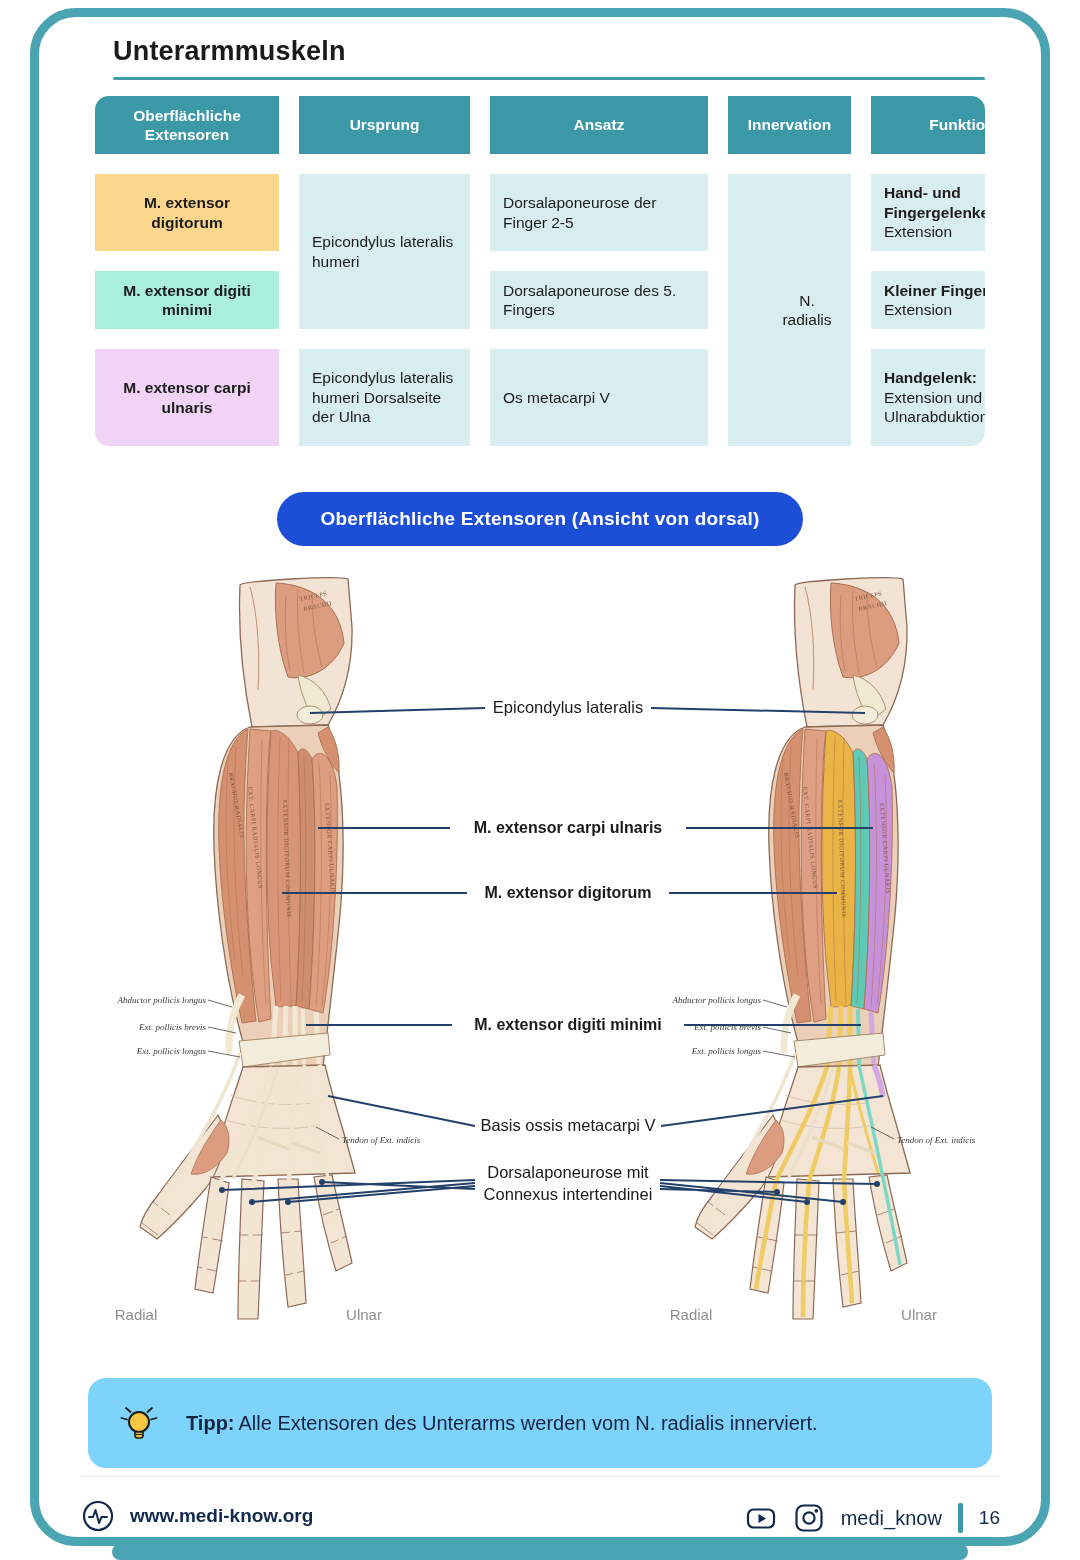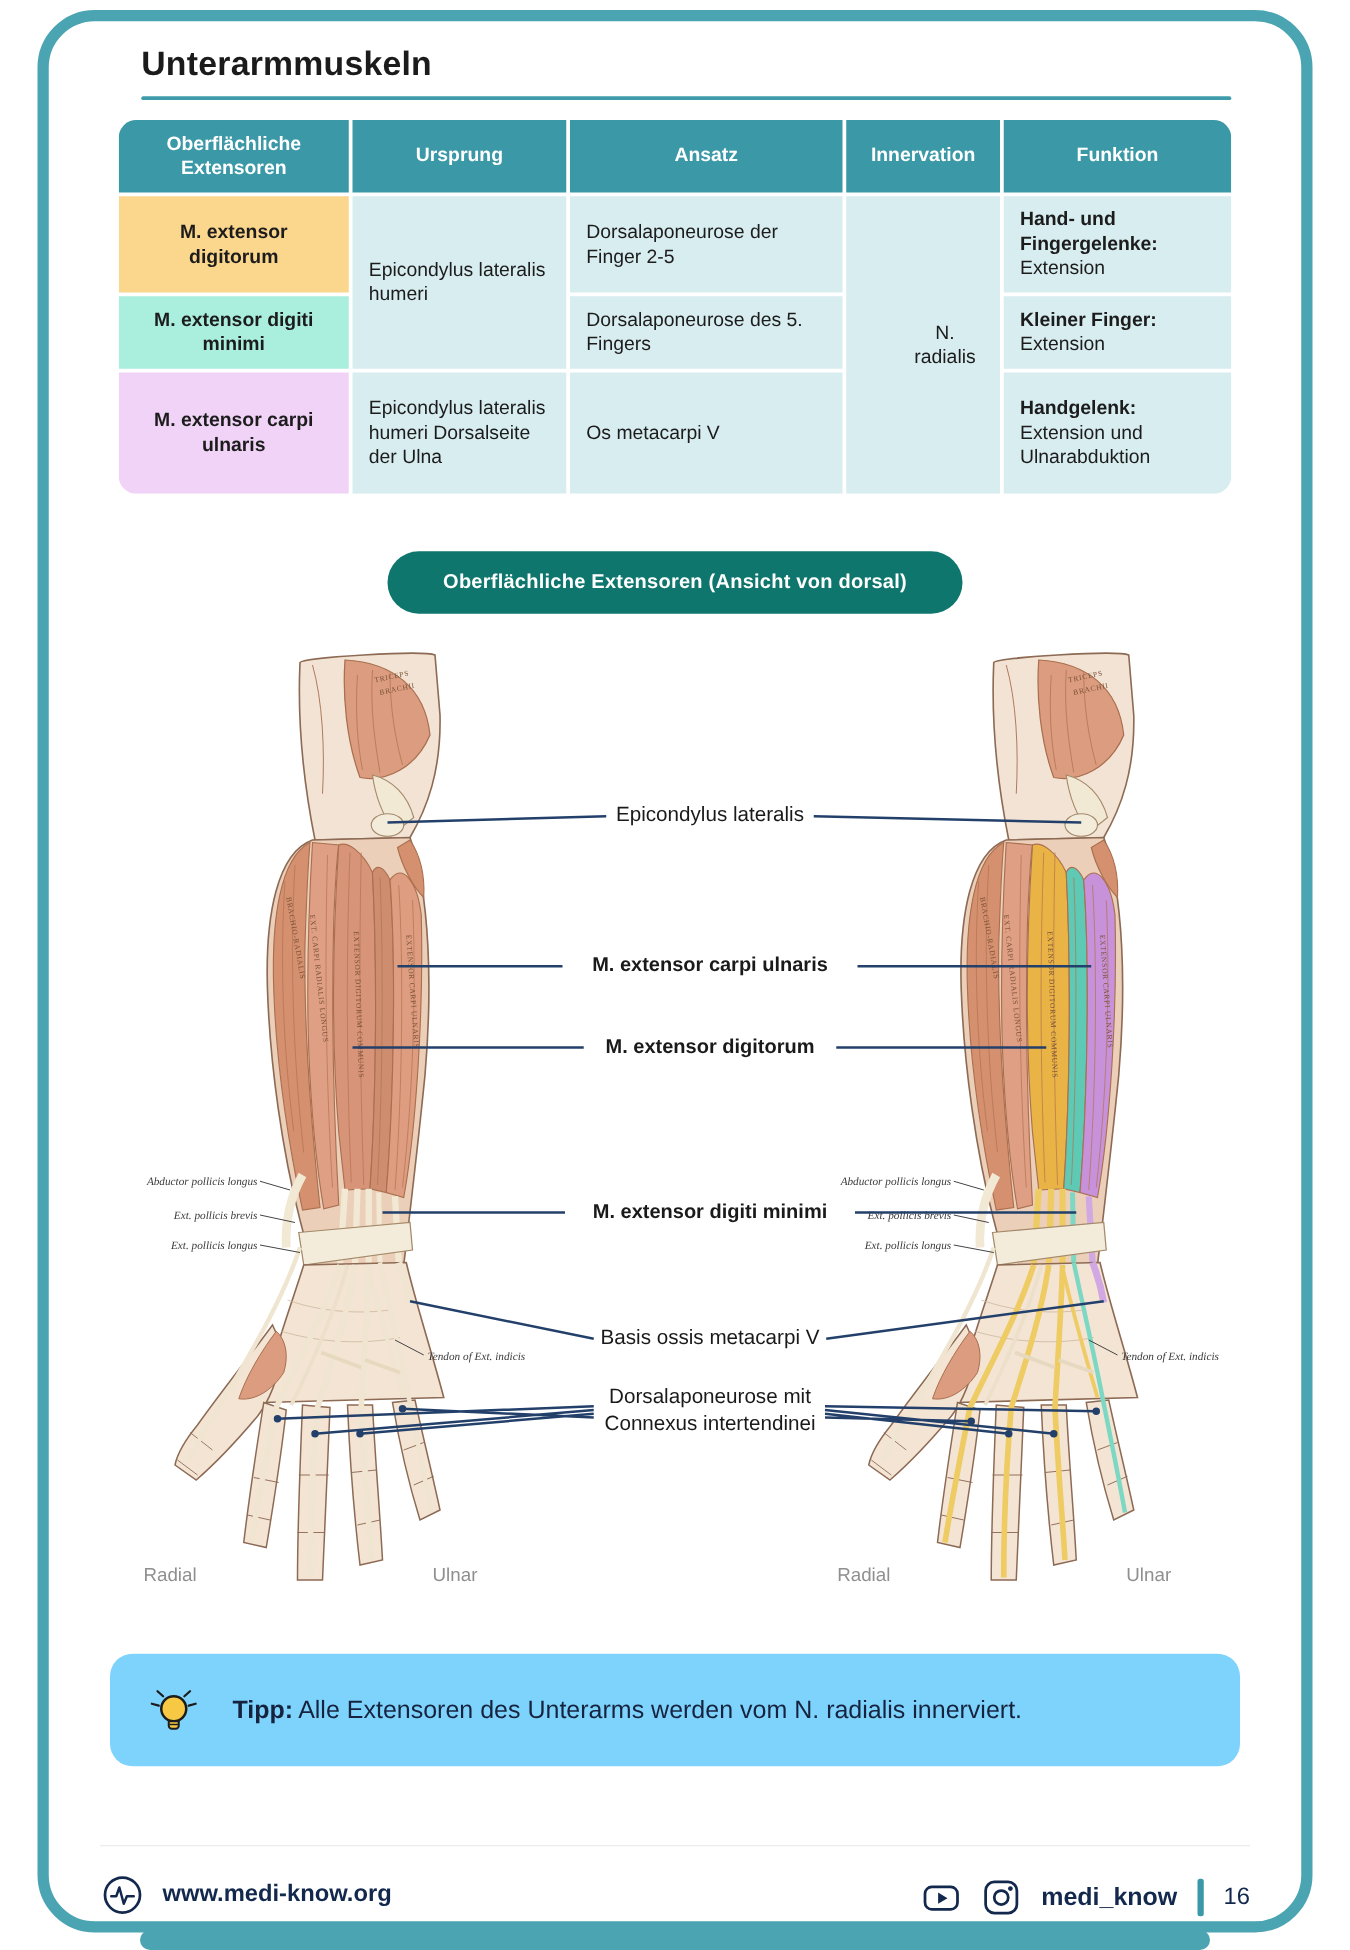--- a/index.html
+++ b/index.html
@@ -21,21 +21,21 @@
   .content { position: absolute; left: 95px; top: 30px; width: 890px; }
   h1.title { font-size: 27px; font-weight: bold; color: #1b1b1b; margin: 6px 0 10px 18px; letter-spacing: .2px; }
   .title-rule { height: 3px; background: #3f9dab; border-radius: 2px; margin-left: 18px; }
 
   
   .muscle-table {
     margin-top: 16px;
     display: grid;
     grid-template-columns: 184px 171px 218px 123px 182px;
     grid-template-rows: 58px 77px 58px 97px;
-    gap: 3px;
+    gap: 20px;
     background: #ffffff;
     border-radius: 14px;
     overflow: hidden;
     font-size: 15.5px;
     line-height: 1.25;
   }
   .th {
     background: #3b98a7; color: #fff; font-weight: bold;
     display: flex; align-items: center; justify-content: center;
     text-align: center; padding: 4px 10px;
@@ -48,21 +48,21 @@
   .td.center { align-items: center; text-align: center; padding-left: 48px; }
   .td.muscle { font-weight: bold; align-items: center; justify-content: center; text-align: center; }
   .m1 { background: #fbd68d; }
   .m2 { background: #aaeede; }
   .m3 { background: #f0d3f6; }
   .funk-title { font-weight: bold; display: block; }
 
   
   .badge {
     margin: 46px auto 16px; width: fit-content;
-    background: #0f766e; color: #ffffff; font-weight: bold; font-size: 16px;
+    background: #1d4ed8; color: #ffffff; font-weight: bold; font-size: 19px;
     padding: 16px 44px; border-radius: 32px; letter-spacing: .2px;
   }
 
   
   .figure { position: relative; margin-top: 24px; margin-left: -35px; width: 960px; height: 780px; }
   .figure svg.main { position: absolute; left: 0; top: 0; }
   .lbl {
     position: absolute; left: 508px; transform: translateX(-50%);
     white-space: nowrap; font-size: 16.5px; color: #1a1a1a; text-align: center;
     line-height: 1.32;
@@ -84,21 +84,21 @@
 
   
   .footer {
     position: absolute; left: 80px; right: 80px; bottom: 26px; height: 58px;
     border-top: 1px solid #ececec;
     display: flex; align-items: flex-end; justify-content: space-between;
     padding-top: 10px; color: #13284d;
   }
   .f-left { display: flex; align-items: center; gap: 14px; font-weight: bold; font-size: 19px; }
   .f-right { display: flex; align-items: center; gap: 16px; font-size: 20px; }
-  .f-right .handle { font-weight: bold; }
+  .f-right .handle { font-weight: normal; }
   .page-bar { width: 5px; height: 30px; background: #3b98a7; border-radius: 2px; }
   .page-num { font-size: 19px; }
 </style>
 </head>
 <body>
 
 <div class="page">
   <div class="frame"></div>
   <div class="bottom-bar"></div>
 

